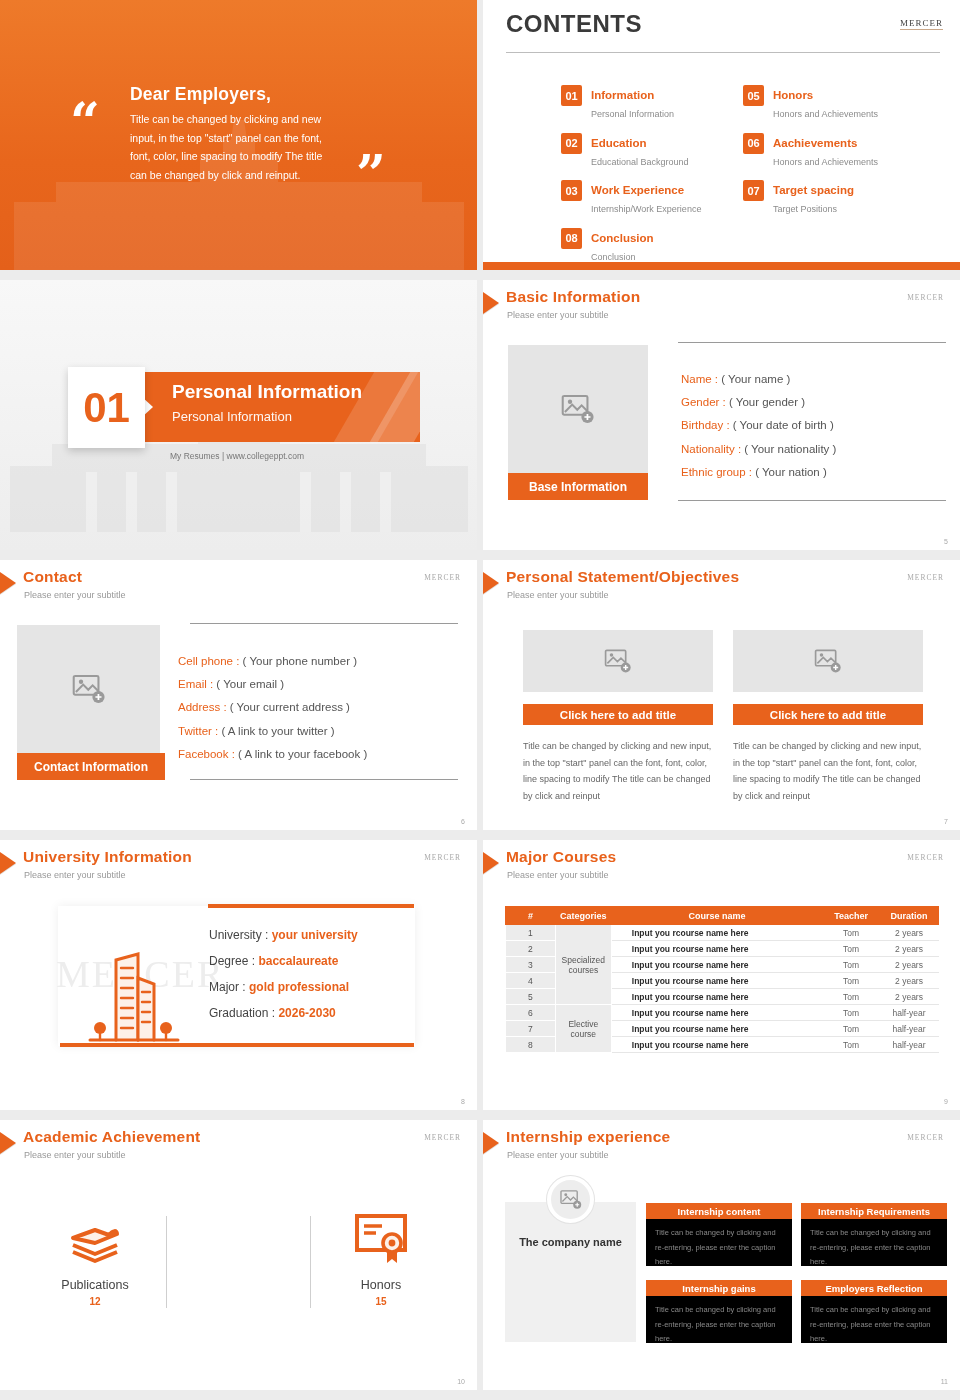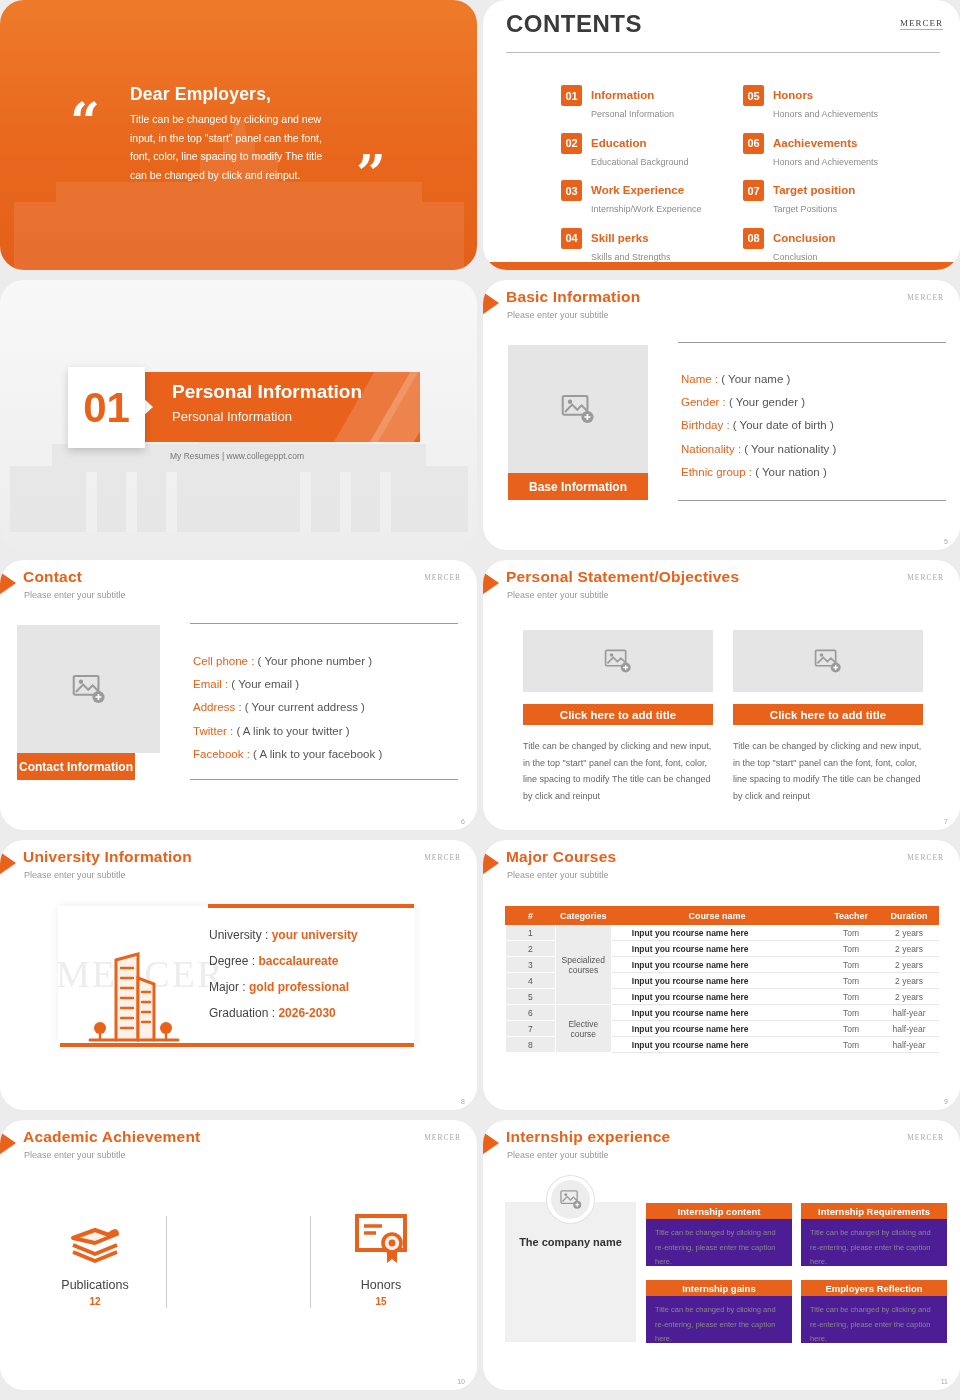--- a/index.html
+++ b/index.html
@@ -3,21 +3,21 @@
 <meta charset="utf-8">
 <style>
   html,body{margin:0;padding:0;background:#ECECEC;}
   *{box-sizing:border-box;}
   .board{
     width:960px;height:1400px;background:#ECECEC;
     display:grid;grid-template-columns:477px 477px;grid-auto-rows:270px;
     column-gap:6px;row-gap:10px;
     font-family:"Liberation Sans",sans-serif;
   }
-  .slide{position:relative;width:477px;height:270px;background:#fff;overflow:hidden;border-radius:24px;}
+  .slide{position:relative;width:477px;height:270px;background:#fff;overflow:hidden;}
 
   
   .cover{background:linear-gradient(180deg,#EE7A2A 0%,#E8661C 60%,#E4601A 100%);}
   .cover .silhouette{position:absolute;left:0;bottom:0;width:477px;height:150px;opacity:.09;}
   .cover h1{position:absolute;left:130px;top:84px;margin:0;font-size:17.5px;font-weight:700;color:#fff;letter-spacing:.2px;}
   .cover .cbody{position:absolute;left:130px;top:110px;width:212px;margin:0;font-size:10.5px;line-height:1.78;color:#fff;}
   .q{position:absolute;font-family:"DejaVu Serif",serif;font-weight:700;color:#fff;font-size:52px;line-height:1;}
   .q.open{left:70px;top:96px;}
   .q.close{left:356px;top:148px;}
 
@@ -65,24 +65,24 @@
   .flab{color:#E8611B;}
   .fval{color:#555;}
 
   .basic .ph1{position:absolute;left:25px;top:65px;width:140px;height:128px;}
   .basic .cap1{position:absolute;left:25px;top:193px;width:140px;height:27px;font-size:12px;}
   .basic .rule-t{left:195px;top:62px;width:268px;}
   .basic .rule-b{left:195px;top:220px;width:268px;}
   .basic .fields{left:198px;top:92px;width:196px;}
 
   .contact .ph1{position:absolute;left:17px;top:65px;width:143px;height:128px;}
-  .contact .cap1{position:absolute;left:17px;top:193px;width:118px;height:27px;font-size:12px;}
+  .contact .cap1{position:absolute;left:17px;top:193px;width:148px;height:27px;font-size:12px;}
   .contact .rule-t{left:190px;top:63px;width:268px;}
   .contact .rule-b{left:190px;top:219px;width:268px;}
-  .contact .fields{left:193px;top:94px;width:270px;}
+  .contact .fields{left:178px;top:94px;width:270px;}
 
   
   .scard{position:absolute;top:70px;width:190px;}
   .scard.c1{left:40px;} .scard.c2{left:250px;}
   .scard .ph{width:190px;height:62px;}
   .scard .cap{width:190px;height:21px;font-size:11.5px;cursor:pointer;margin-top:12px;}
   .scard .sbody{margin-top:13px;font-size:9px;color:#666;line-height:1.85;}
 
   
   .ucard{position:absolute;left:58px;top:66px;width:357px;height:140px;background:#fff;box-shadow:0 0 10px rgba(0,0,0,.07);}
@@ -113,21 +113,21 @@
   .vdiv{position:absolute;top:96px;width:1px;height:92px;background:#CFCFCF;}
   .vdiv.d1{left:166px;} .vdiv.d2{left:310px;}
 
   
   .ipanel{position:absolute;left:22px;top:82px;width:131px;height:140px;background:#F0F0F0;}
   .icircle{position:absolute;left:64px;top:56px;width:47px;height:47px;border-radius:50%;background:#EDEDED;border:4px solid #fff;box-shadow:0 0 0 1px #E3E3E3;display:flex;align-items:center;justify-content:center;z-index:2;cursor:pointer;}
   .iname{position:absolute;left:22px;top:116px;width:131px;text-align:center;font-size:11px;font-weight:700;color:#333;z-index:2;}
   .ibody{position:absolute;left:32px;top:135px;width:112px;font-size:8px;color:#777;line-height:1.95;z-index:2;}
   .icard{position:absolute;width:146px;}
   .icard .ihead{height:16px;background:#E8621C;color:#fff;font-size:9.5px;font-weight:700;display:flex;align-items:center;justify-content:center;}
-  .icard .itext{height:47px;background:#4c1d95;padding:7px 9px;font-size:7.5px;color:#888;line-height:1.95;}
+  .icard .itext{height:47px;background:#000000;padding:7px 9px;font-size:7.5px;color:#888;line-height:1.95;}
   .icard.p11{left:163px;top:83px;} .icard.p12{left:318px;top:83px;}
   .icard.p21{left:163px;top:160px;} .icard.p22{left:318px;top:160px;}
 </style>
 </head>
 <body>
 
 <div class="board">
 
   <section class="slide cover">
     <svg class="silhouette" viewBox="0 0 477 150" preserveAspectRatio="none">
@@ -171,25 +171,21 @@
       <div class="toc-item">
         <span class="toc-badge">06</span>
         <span class="toc-text"><span class="toc-title">Aachievements</span><br><span class="toc-sub">Honors and Achievements</span></span>
       </div>
       <div class="toc-item">
         <span class="toc-badge">03</span>
         <span class="toc-text"><span class="toc-title">Work Experience</span><br><span class="toc-sub">Internship/Work Experience</span></span>
       </div>
       <div class="toc-item">
         <span class="toc-badge">07</span>
-        <span class="toc-text"><span class="toc-title">Target position</span><br><span class="toc-sub">Target Positions</span></span>
-      </div>
-      <div class="toc-item">
-        <span class="toc-badge">04</span>
-        <span class="toc-text"><span class="toc-title">Skill perks</span><br><span class="toc-sub">Skills and Strengths</span></span>
+        <span class="toc-text"><span class="toc-title">Target spacing</span><br><span class="toc-sub">Target Positions</span></span>
       </div>
       <div class="toc-item">
         <span class="toc-badge">08</span>
         <span class="toc-text"><span class="toc-title">Conclusion</span><br><span class="toc-sub">Conclusion</span></span>
       </div>
     </div>
     <div class="cbar"></div>
   </section>
 
   <section class="slide divider">

